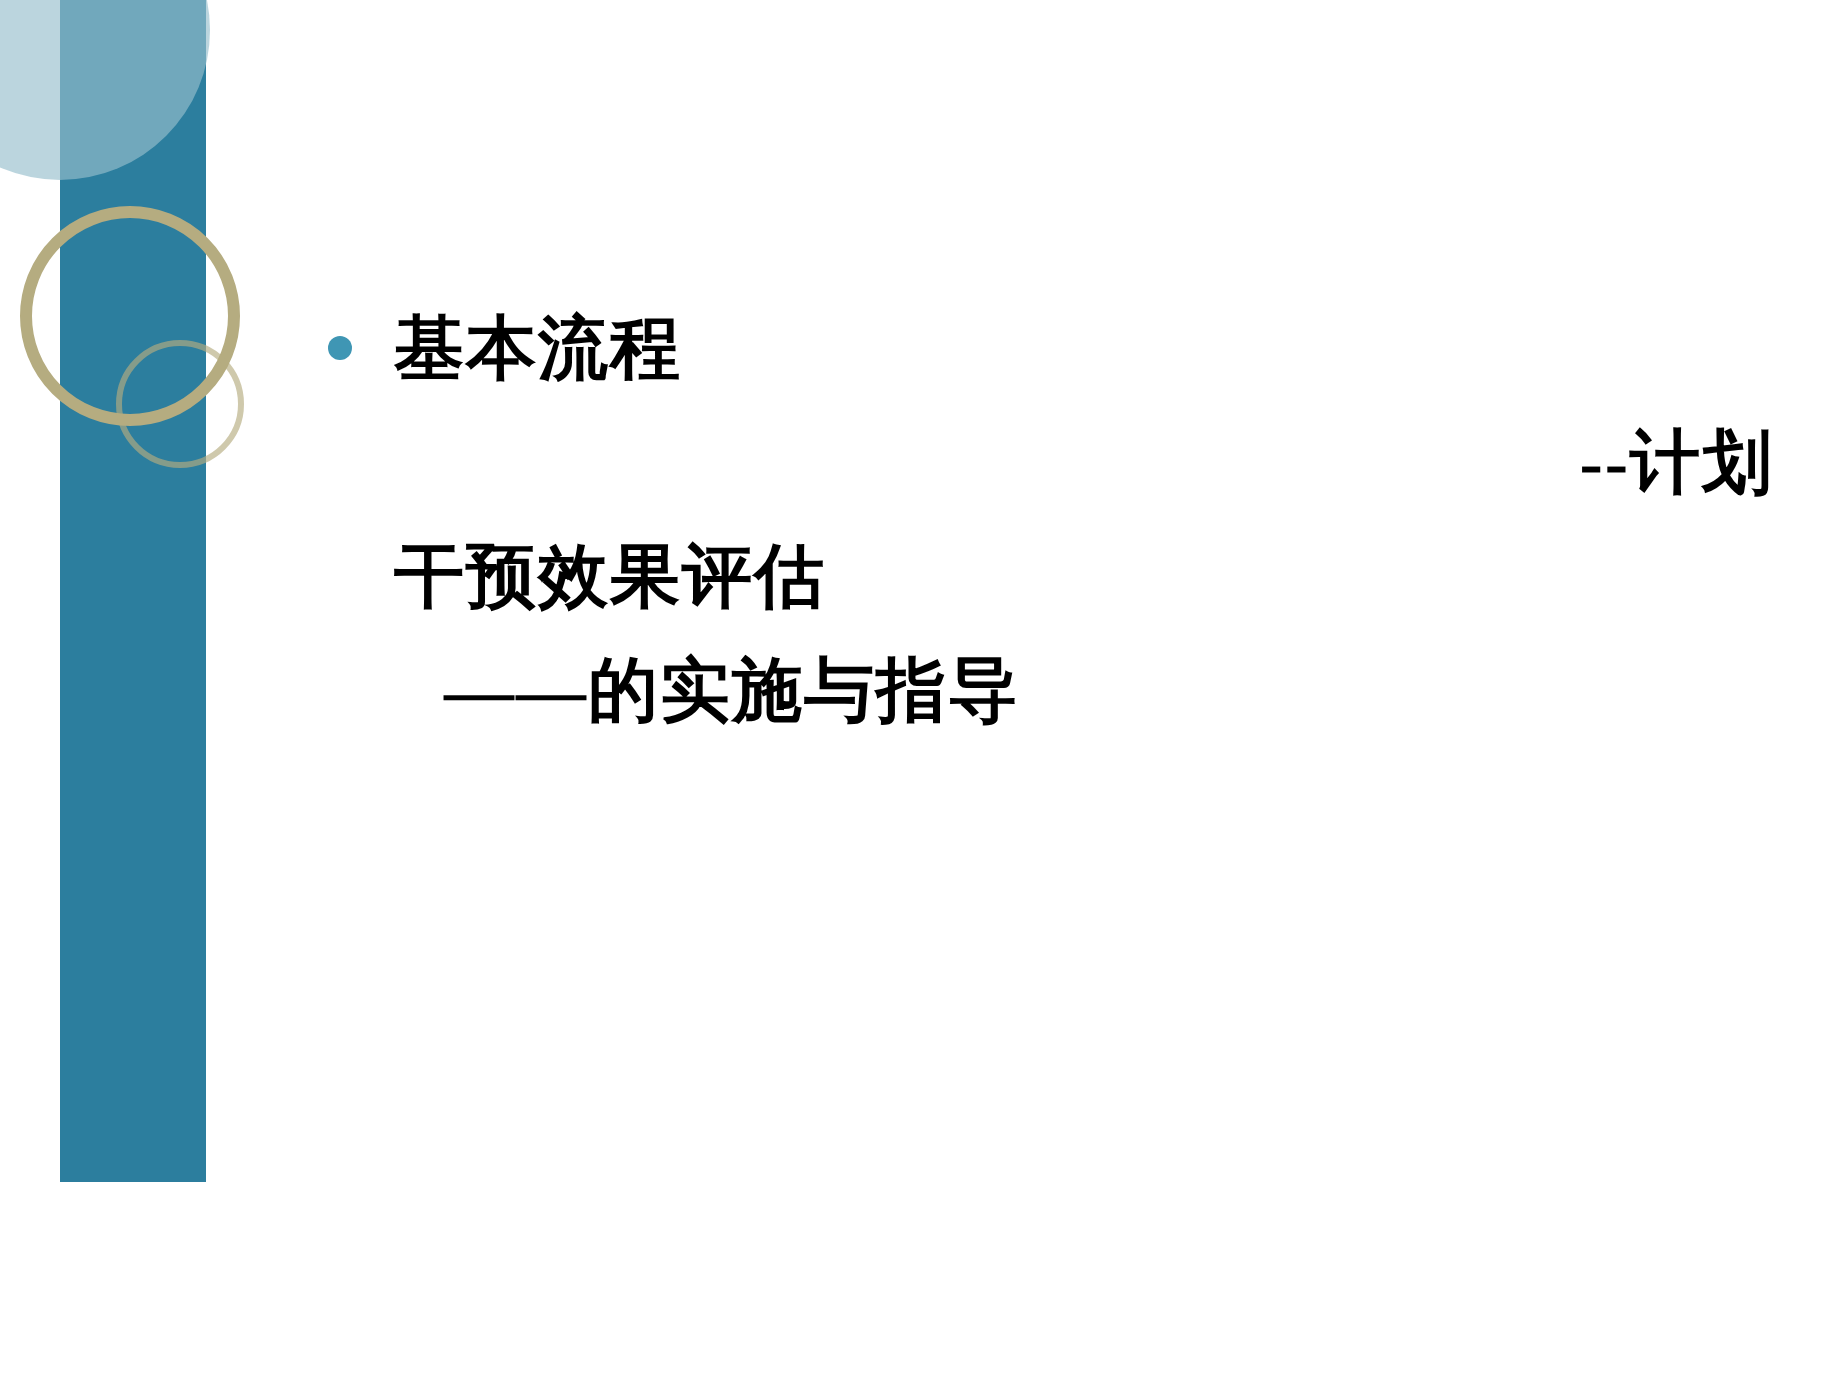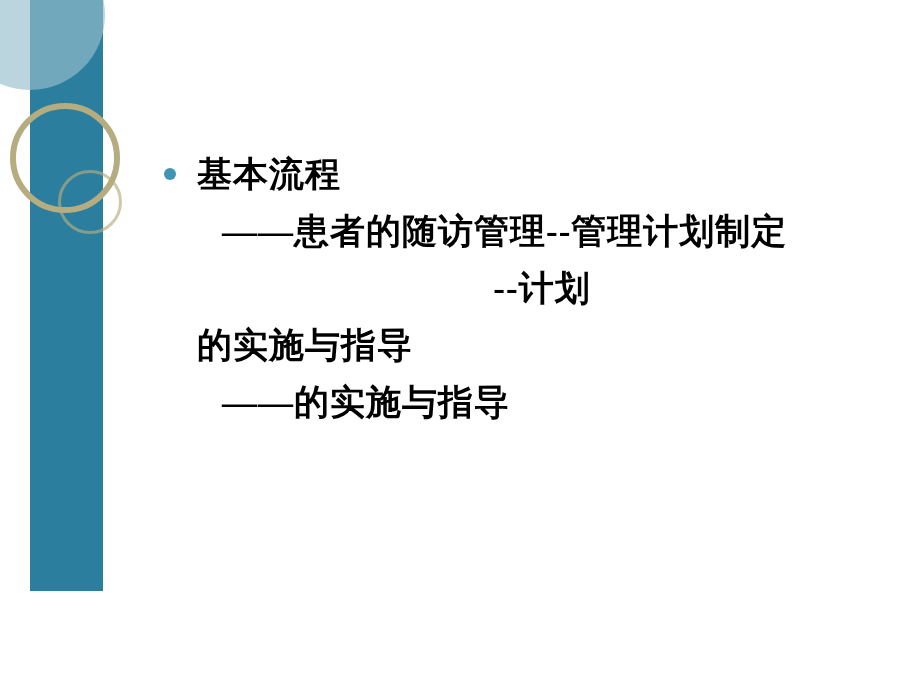--- a/index.html
+++ b/index.html
@@ -57,43 +57,42 @@
     letter-spacing:1px;
   }
   .line{white-space:nowrap;}
   .line-title{position:relative;}
   .bullet-icon{
     position:absolute;left:-33px;top:22px;
     width:12px;height:12px;border-radius:50%;
     background:var(--bullet-color);
   }
   .line-dash{padding-left:25px;}
-  .line-right{text-align:center;}
+  .line-right{text-align:right;}
   .line-flush{padding-left:0;}
 </style>
 </head>
 <body>
 
 <div class="slide">
 
   <div class="side-bar"></div>
   <div class="decor-circle"></div>
   <div class="decor-ring"></div>
   <div class="decor-ring-small"></div>
 
   <div class="content">
 
     <div class="line line-title">
       <span class="bullet-icon"></span>
       <span>基本流程</span>
     </div>
 
 
-    <div class="line line-dash">——患者的随访管理--管理计划制定</div>
 
     <div class="line line-right">--计划</div>
 
-    <div class="line line-flush">的实施与指导</div>
+    <div class="line line-flush">干预效果评估</div>
 
     <div class="line line-dash">——的实施与指导</div>
 
   </div>
 </div>
 
 </body></html>

